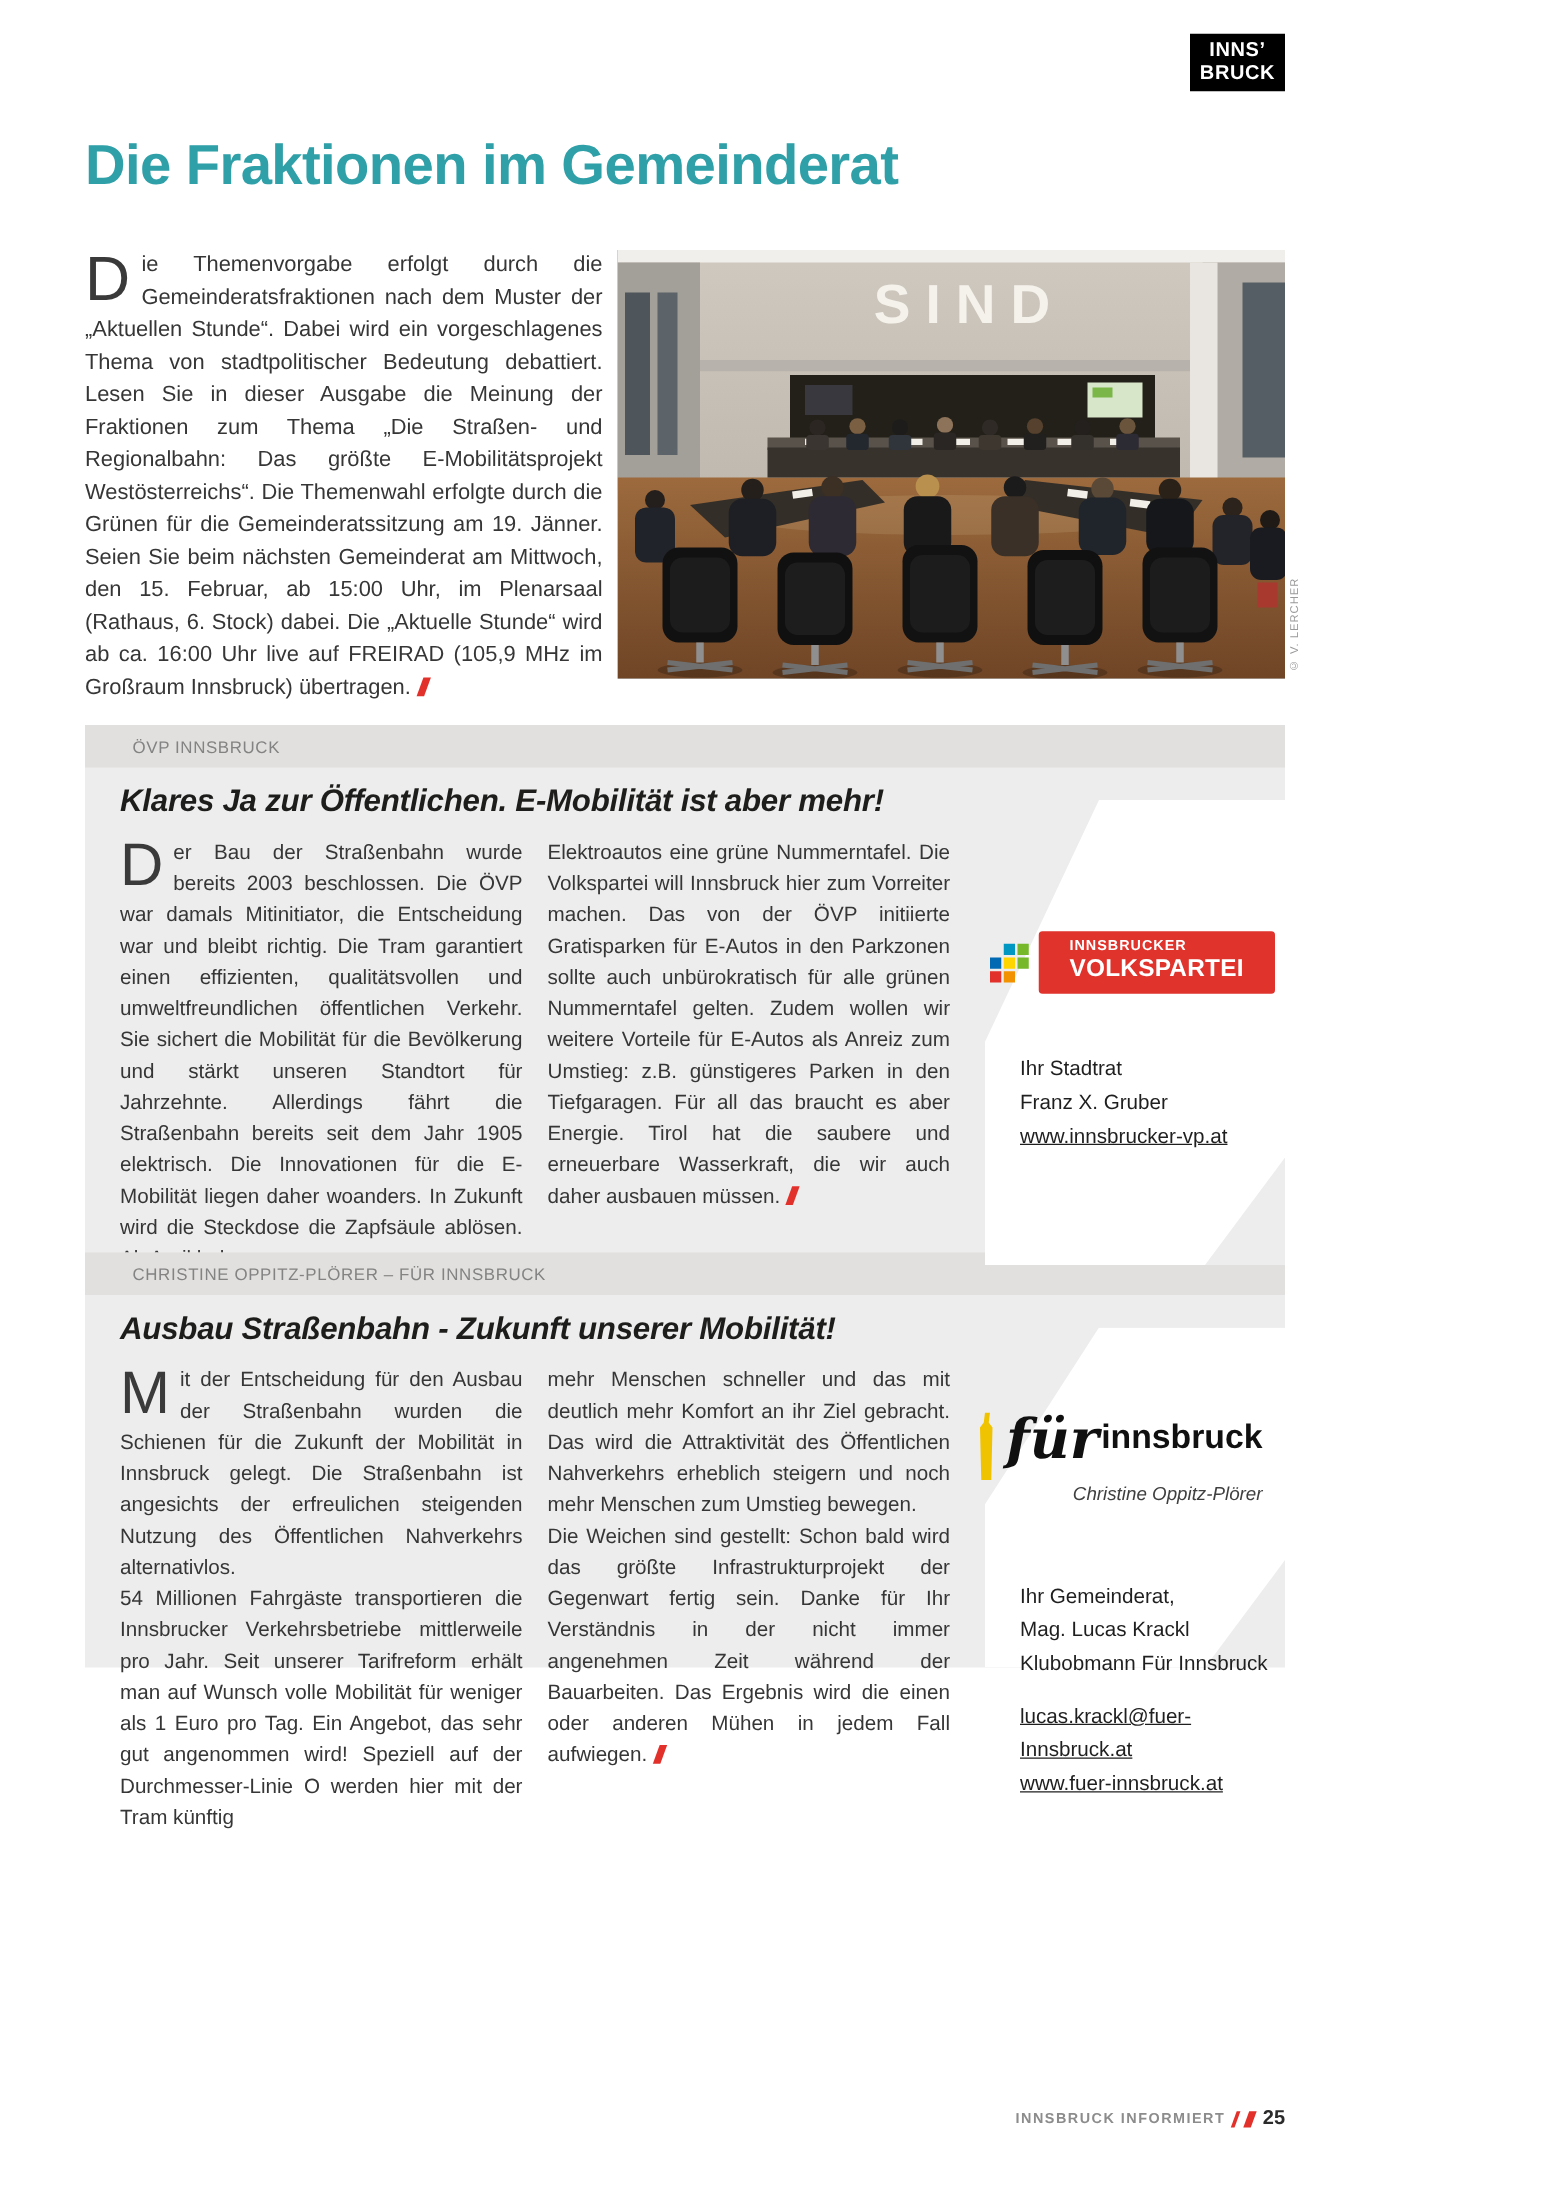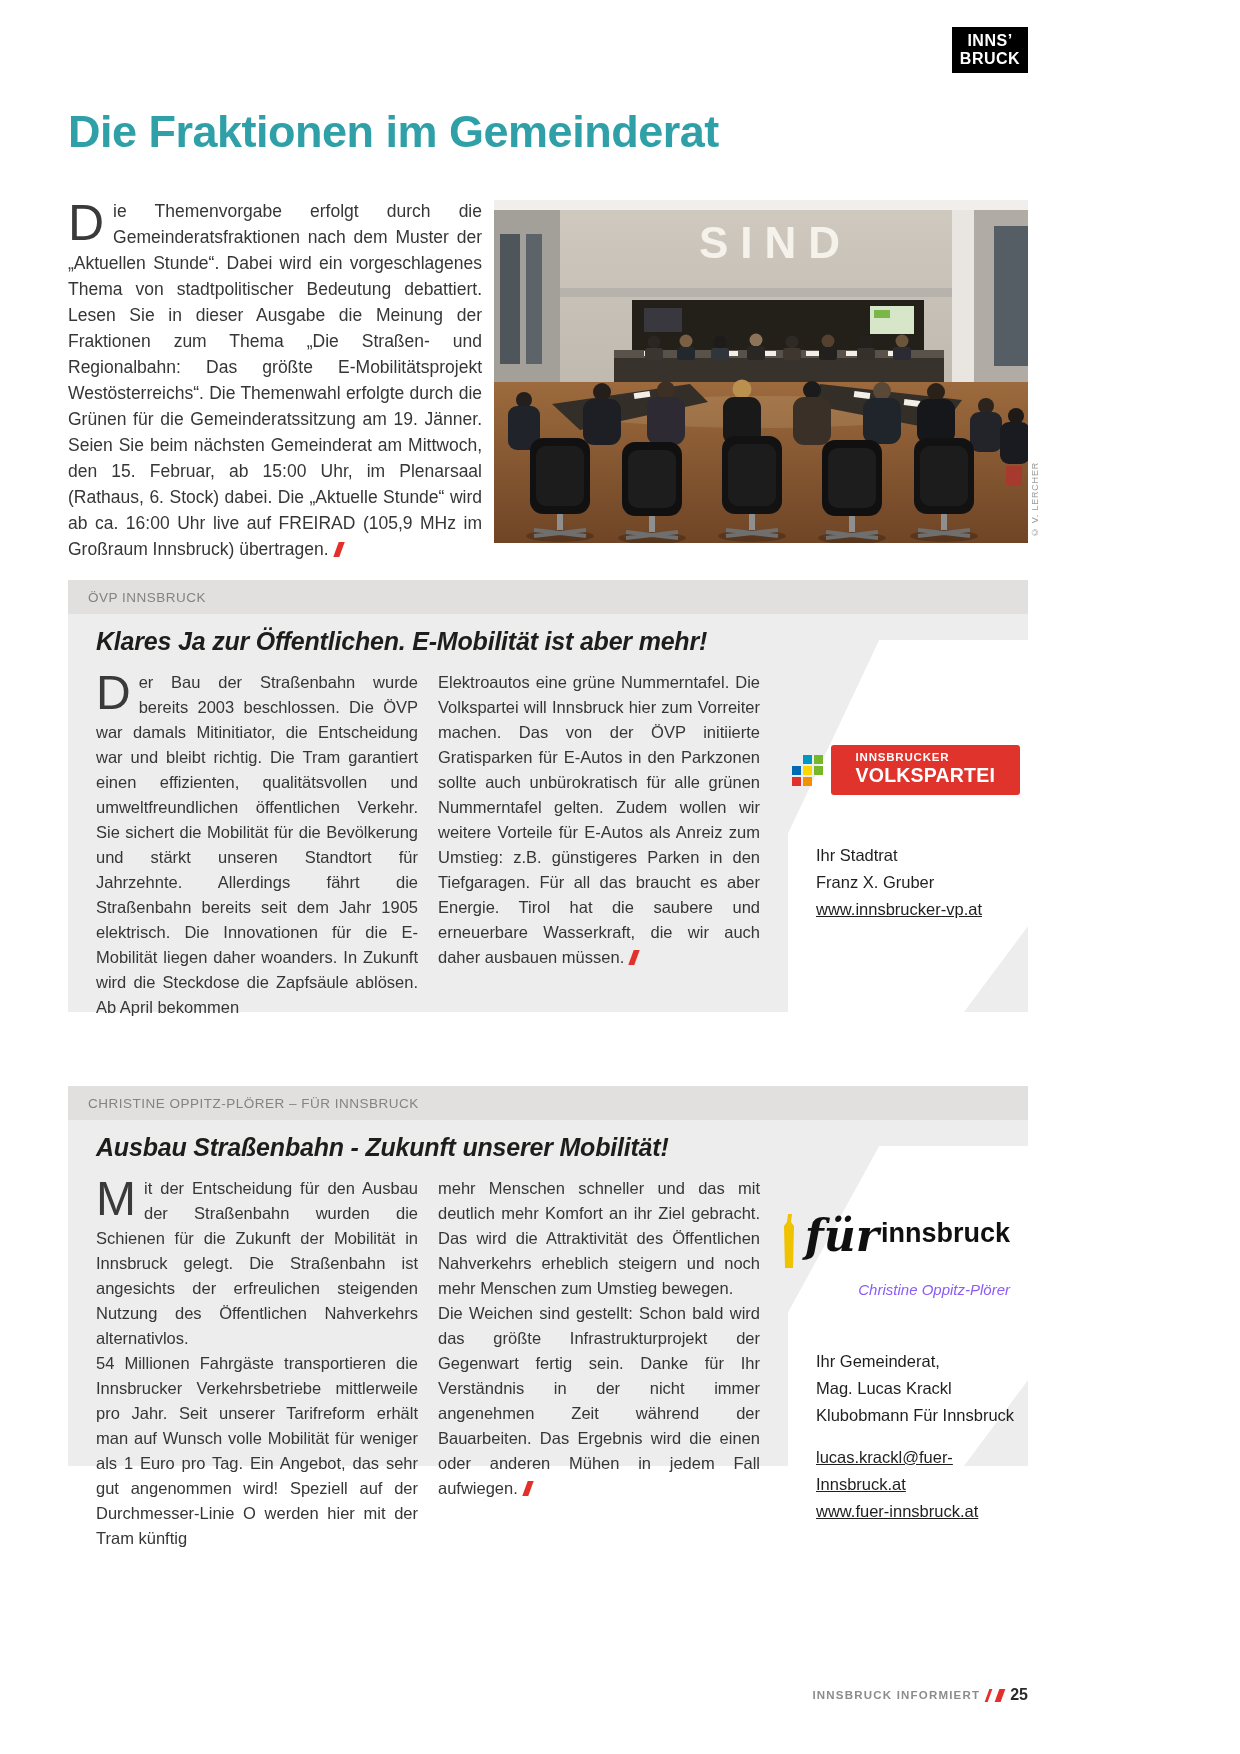--- a/index.html
+++ b/index.html
@@ -20,22 +20,22 @@
   .endmark{display:inline-block;width:6px;height:15px;background:#e2312b;transform:skewX(-20deg);
            margin-left:7px;vertical-align:-2px}
 
   .photo-wrap{position:absolute;left:494px;top:200px;width:534px;height:343px;overflow:hidden;background:#a3a3a3}
   .photo-credit{position:absolute;left:1030px;top:462px;font-size:9px;color:#9a9a9a;
                 writing-mode:vertical-rl;transform:rotate(180deg);letter-spacing:.8px}
 
   
   .section{position:absolute;left:68px;width:960px;background:#ededed}
   .section.ovp{top:580px;height:432px}
-  .section.fi{top:1086px;height:380px}
-  .kicker{height:34px;background:#e1e0de;display:flex;align-items:center;padding-left:20px;
+  .section.fi{top:1002px;height:332px}
+  .kicker{height:34px;background:#e1e0de;display:flex;align-items:center;padding-left:38px;
           font-size:13.5px;color:#838383;letter-spacing:.5px}
   .headline{margin:13px 28px 0;font-size:25px;font-weight:bold;font-style:italic;color:#1d1d1b;letter-spacing:-.2px}
   .cols{position:absolute;left:28px;top:90px;display:flex;gap:20px}
   .coltext{width:322px;font-size:16.5px;line-height:25px;text-align:justify;color:#363636;margin:0}
   .coltext .dropcap{font-size:48px;line-height:42px;padding:2px 8px 0 0}
   .pblock{display:block}
 
   .side-panel{position:absolute;top:60px;right:0;bottom:0;width:240px;background:#fff;
               clip-path:polygon(38% 0,100% 0,100% 100%,0 100%,0 52%);z-index:1}
   .corner-wedge{position:absolute;right:0;bottom:0;width:64px;height:86px;background:#ededed;
@@ -53,21 +53,21 @@
   .contact a{color:#1f1f1f;text-decoration:underline;cursor:pointer}
   .c-ovp{left:748px;top:262px}
   .c-fi{left:748px;top:262px}
   .c-fi2{left:748px;top:358px}
 
   .fi-logo{top:128px;right:18px;text-align:right}
   .fi-row{display:flex;align-items:flex-start;justify-content:flex-end}
   .fi-gold{margin-right:4px}
   .fi-fur{font-family:"DejaVu Serif",serif;font-weight:bold;font-style:italic;font-size:44px;line-height:44px;color:#101010}
   .fi-inn{font-weight:bold;font-size:27px;line-height:38px;color:#101010;margin-left:2px}
-  .fi-sub{font-style:italic;font-size:15px;color:#8b5cf6;margin-top:11px}
+  .fi-sub{font-style:italic;font-size:15px;color:#404040;margin-top:1px}
 
   .footer{position:absolute;top:1686px;right:212px;display:flex;align-items:center;gap:7px}
   .footer-label{font-size:11.5px;font-weight:bold;color:#8c8c8c;letter-spacing:1.2px}
   .fmark{display:inline-block;height:13px;background:#e2312b;transform:skewX(-20deg)}
   .fmark.thin{width:3px}.fmark.thick{width:6px}
   .pagenum{font-size:16px;font-weight:bold;color:#2b2b2b}
 </style>
 </head>
 <body>
 

